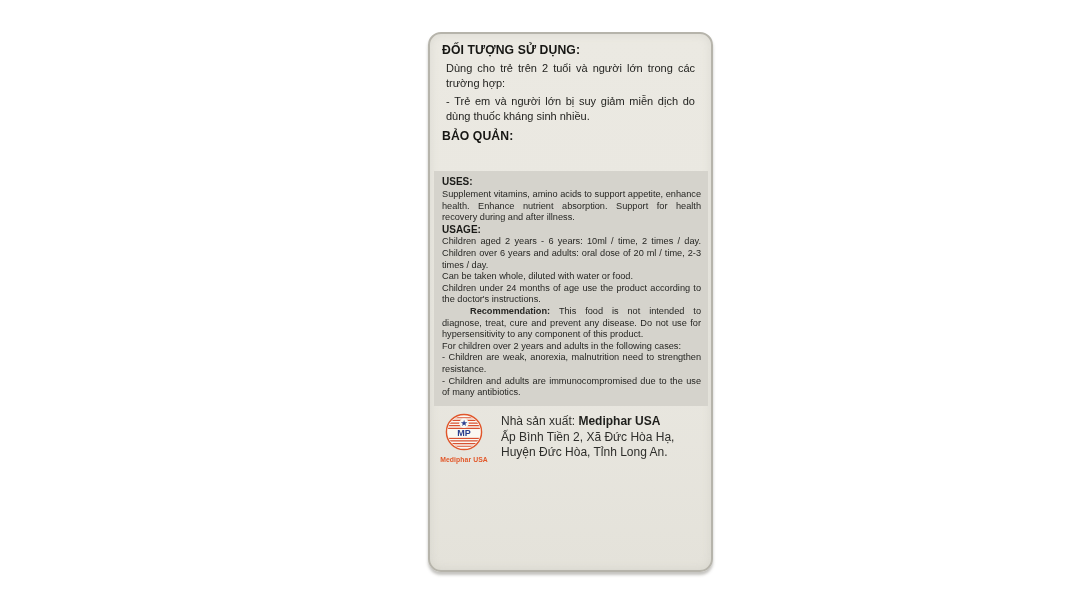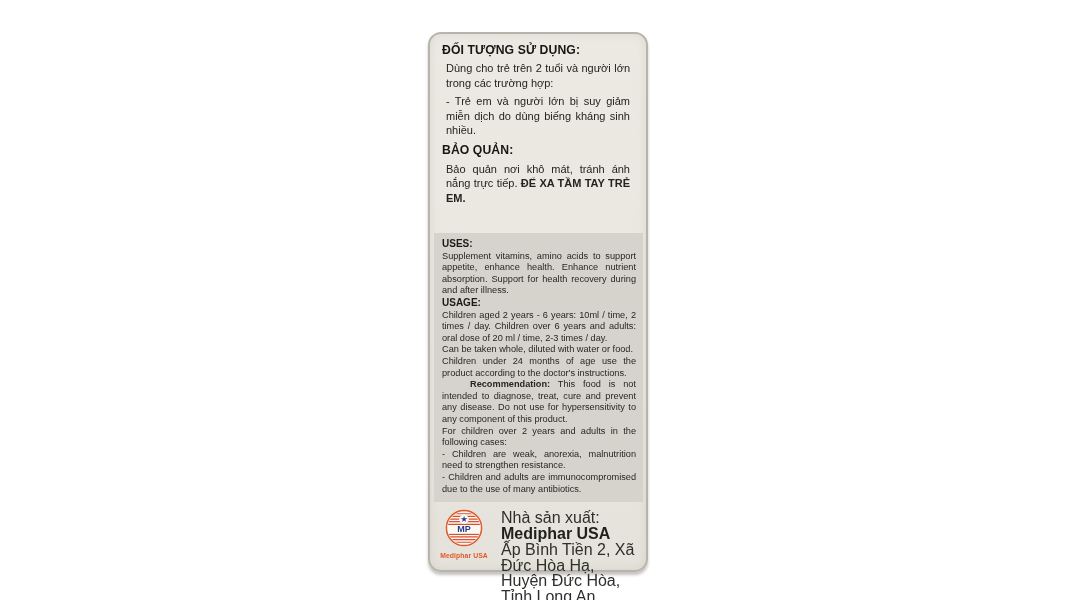--- a/index.html
+++ b/index.html
@@ -6,21 +6,21 @@
   html, body {
     width: 1080px; height: 600px;
     background: #ffffff;
     font-family: "Liberation Sans", sans-serif;
     position: relative;
     overflow: hidden;
   }
   .label-box {
     position: absolute;
     left: 428px; top: 32px;
-    width: 220px; height: 540px;
+    width: 285px; height: 540px;
     background: linear-gradient(180deg, #ebe9e2 0%, #e9e7e0 60%, #e4e2da 100%);
     border: 2px solid #b6b4ab;
     border-radius: 13px;
     box-shadow: 0 3px 3px rgba(125,123,114,0.45), inset 0 0 8px rgba(180,178,168,0.30);
     padding: 9px 12px 8px 12px;
     color: #21211e;
   }
   .vn { font-size: 11px; line-height: 14.4px; text-align: justify; color: #232320; }
   .vn .hd {
     font-weight: bold; font-size: 12.2px; line-height: 14.4px;
@@ -44,35 +44,34 @@
   .gray-box .lead { font-weight: bold; padding-left: 28px; }
   .footer {
     display: flex; align-items: flex-start;
     margin: 6px -4px 0 -2px; gap: 13px;
   }
   .logo-wrap { flex: none; width: 48px; text-align: center; padding-top: 1px; }
   .logo-caption {
     color: #e2582a; font-size: 6.8px; font-weight: bold;
     margin-top: 1px; letter-spacing: 0.1px; white-space: nowrap;
   }
-  .addr { font-size: 16px; line-height: 15.8px; color: #2e2e2b; padding-top: 2px; }
+  .addr { font-size: 12px; line-height: 15.8px; color: #2e2e2b; padding-top: 2px; }
   .addr .mfr-name { font-weight: bold; color: #1f1f1c; }
 </style>
 </head>
 <body>
 
 <div class="label-box">
 
   <div class="vn">
     <div class="hd">ĐỐI TƯỢNG SỬ DỤNG:</div>
     <p>Dùng cho trẻ trên 2 tuổi và người lớn trong các trường hợp:</p>
-    <p>- Trẻ em và người lớn bị suy giảm miễn dịch do dùng biếng kháng sinh nhiều.</p>
+    <p>- Trẻ em và người lớn bị suy giảm miễn dịch do dùng thuốc kháng sinh nhiều.</p>
 
     <div class="hd storage-hd">BẢO QUẢN:</div>
-    <p><span>Bảo quản nơi khô mát, tránh ánh nắng trực tiếp. </span><span class="emph">ĐỂ XA TẦM TAY TRẺ EM.</span></p>
   </div>
 
   <div class="gray-box">
     <div class="hd">USES:</div>
     <p>Supplement vitamins, amino acids to support appetite, enhance health. Enhance nutrient absorption. Support for health recovery during and after illness.</p>
 
     <div class="hd">USAGE:</div>
     <p>Children aged 2 years - 6 years: 10ml / time, 2 times / day. Children over 6 years and adults: oral dose of 20 ml / time, 2-3 times / day.</p>
     <p>Can be taken whole, diluted with water or food.</p>
     <p>Children under 24 months of age use the product according to the doctor's instructions.</p>

